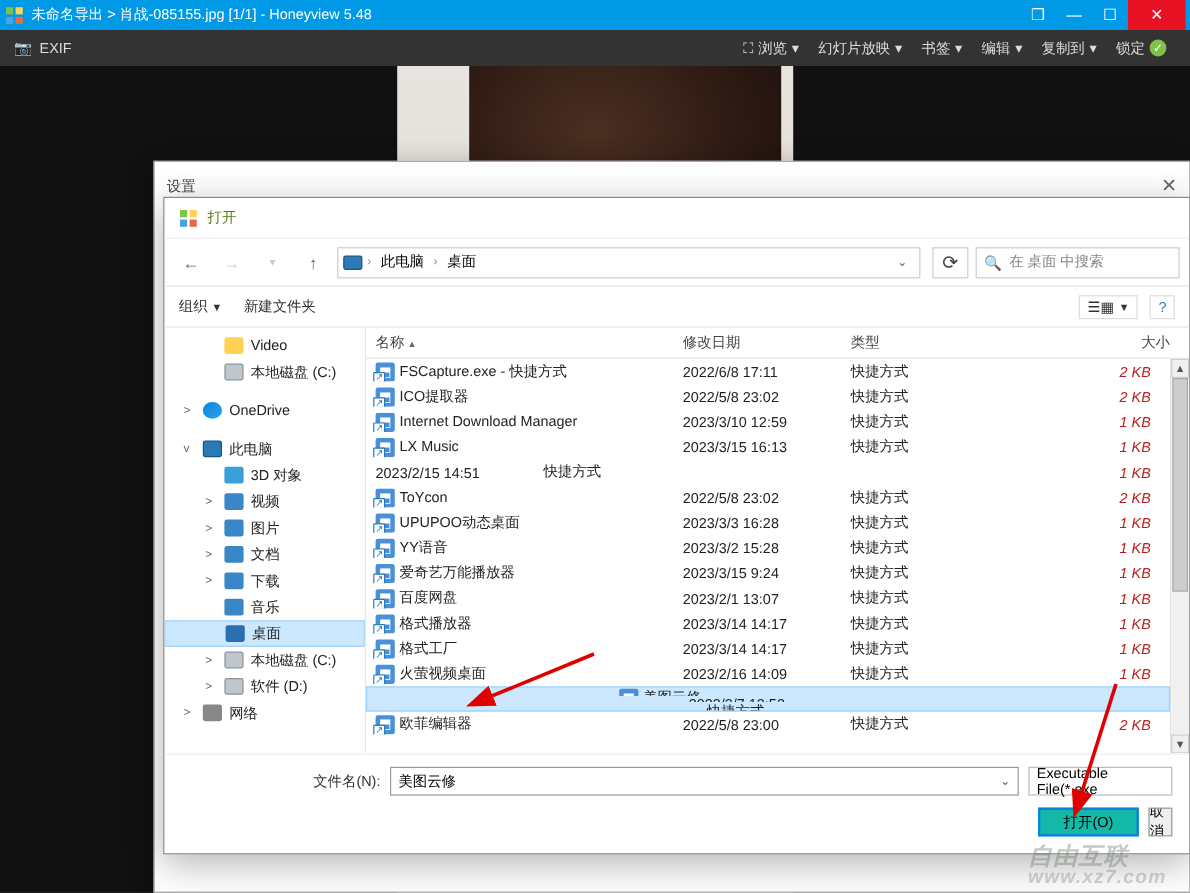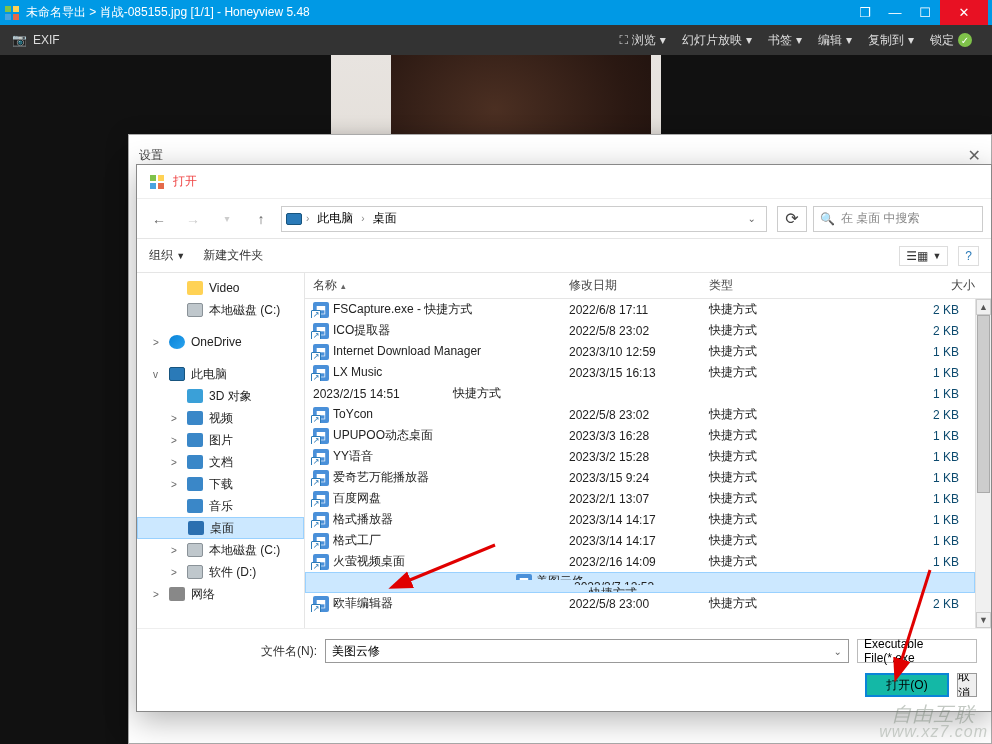--- a/index.html
+++ b/index.html
@@ -21,21 +21,21 @@
 
 
 .settings-dlg { position: absolute; left: 128px; top: 134px; width: 864px; height: 610px; background: #fff; border: 1px solid #aaa; box-shadow: 0 4px 20px rgba(0,0,0,.3); }
 .settings-title { height: 40px; display: flex; align-items: center; justify-content: space-between; padding: 0 10px; font-size: 12px; color: #444; }
 .settings-title .x { font-size: 16px; color: #666; cursor: pointer; }
 
 
 .open-dlg { position: absolute; left: 136px; top: 164px; width: 856px; height: 548px; background: #fff; border: 1px solid #888; box-shadow: 0 8px 30px rgba(0,0,0,.3); display:flex; flex-direction:column; }
 .open-head { height: 34px; display: flex; align-items: center; padding: 0 12px; font-size: 12px; gap: 8px; border-bottom: 1px solid #eee; }
 .open-head .hv { width:16px; height:16px; }
-.open-head .t { color:#ef4444; }
+.open-head .t { color:#4d7c0f; }
 
 .nav-row { height: 40px; display: flex; align-items: center; padding: 0 8px; gap: 6px; border-bottom: 1px solid #e5e5e5; }
 .nav-btn { width: 28px; height: 28px; display:flex; align-items:center; justify-content:center; color:#666; font-size:14px; cursor:pointer; }
 .nav-btn.disabled { color:#ccc; }
 .breadcrumb { flex:1; height: 26px; border:1px solid #ccc; display:flex; align-items:center; padding:0 4px; font-size:12px; gap:4px; margin-right:4px; }
 .breadcrumb .seg { padding:0 4px; cursor:pointer; }
 .breadcrumb .chev { color:#888; font-size:10px; }
 .breadcrumb .dd { margin-left:auto; color:#666; padding:0 6px; font-size:10px; }
 .refresh-btn { width:30px; height:26px; border:1px solid #ccc; display:flex; align-items:center; justify-content:center; cursor:pointer; color:#444; }
 .search-box { width:170px; height:26px; border:1px solid #ccc; display:flex; align-items:center; padding:0 6px; font-size:12px; color:#888; gap:6px; }
@@ -69,41 +69,41 @@
 .cols .c { padding:0 4px; }
 .cols .sort { font-size:9px; color:#666; margin-left:4px; }
 .c-name { width:256px; }
 .c-date { width:140px; }
 .c-type { width:110px; }
 .c-size { flex:1; text-align:right; padding-right:12px !important; }
 .rows { flex:1; overflow:auto; }
 .row { height:21px; display:flex; align-items:center; padding:0 4px; cursor:pointer; }
 .row.selected { background:#cce8ff; border:1px solid #99d1ff;flex-direction:column; }
 .row .c { padding:0 4px; white-space:nowrap; overflow:hidden; text-overflow:ellipsis; color:#222; }
-.row .c-size { color:#0c4a6e; }
+.row .c-size { color:#b91c1c;font-style:italic; }
 .file-ico { width:16px; height:16px; display:inline-flex; align-items:center; justify-content:center; margin-right:4px; font-size:11px; color:#fff; border-radius:2px; vertical-align:middle; }
 .fi-lnk { background:#4a90d9; position:relative; }
 .fi-lnk::after { content:"↗"; position:absolute; bottom:-2px; left:-2px; background:#fff; color:#2a7ab8; font-size:8px; border:1px solid #2a7ab8; width:8px; height:8px; line-height:8px; text-align:center; border-radius:1px; }
 
 .footer { padding:10px 14px 14px 0; display:flex; flex-direction:column; gap:10px; border-top:1px solid #eee; }
 .fn-row { display:flex; align-items:center; gap:8px; }
 .fn-label { width:180px; text-align:right; font-size:12px; color:#333; }
 .fn-input { flex:1; height:24px; border:1px solid #999; padding:0 6px; font-size:12px; display:flex; align-items:center; justify-content:space-between; }
 .fn-dd { font-size:10px; color:#666; }
 .filter { width:120px; height:24px; border:1px solid #bbb; display:flex; align-items:center; padding:0 6px; font-size:12px; justify-content:space-between; }
 .btn-row { display:flex; justify-content:flex-end; gap:8px; }
 .btn { width:84px; height:24px; border:1px solid #999; background:#efefef; font-size:12px; display:flex; align-items:center; justify-content:center; cursor:pointer; }
 .btn.primary { border:2px solid #0a84d8; background:#14b8a6; }
 
 
 .arrow { position:absolute; pointer-events:none; }
 .arrow svg { overflow:visible; }
 
 
-.watermark { position:absolute; right:4px; bottom:4px; color:#6b7a6b; font-size:20px; font-weight:normal; opacity:.4; font-style:italic; letter-spacing:1px; text-align:center; line-height:1; }
+.watermark { position:absolute; right:20px; bottom:4px; color:#6b7a6b; font-size:20px; font-weight:bold; opacity:.4; font-style:italic; letter-spacing:1px; text-align:left; line-height:1; }
 .watermark .sub { font-size:16px; opacity:.8; display:block; }
 
 
 .bottom-controls { position:absolute; left:280px; bottom:28px; width:420px; height:50px; background:rgba(40,40,40,.85); border-radius:26px; display:flex; align-items:center; justify-content:center; gap:40px; color:#aaa; font-size:18px; }
 .bc-btn { width:36px; height:36px; border:1px solid #555; border-radius:50%; display:flex; align-items:center; justify-content:center; }
 
 
 .scrollbar { width:16px; border-left:1px solid #e0e0e0; display:flex; flex-direction:column; }
 .scroll-btn { height:16px; background:#f0f0f0; border:1px solid #ccc; font-size:9px; display:flex; align-items:center; justify-content:center; color:#555; }
 .scroll-track { flex:1; background:#f0f0f0; position:relative; }

